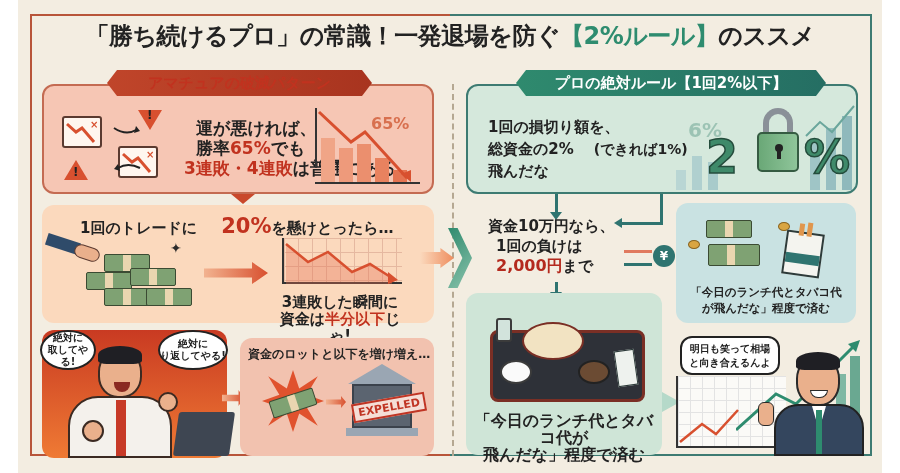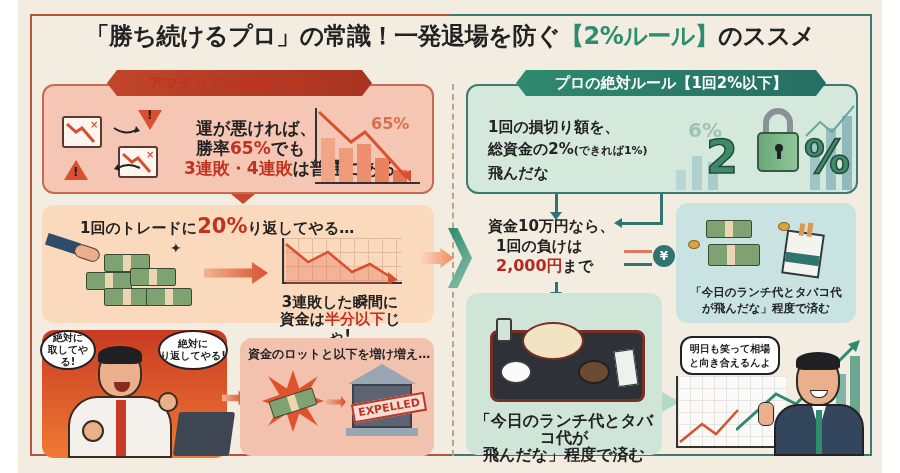--- a/index.html
+++ b/index.html
@@ -120,21 +120,21 @@
       <polyline points="4,4 36,34 50,24 92,70" fill="none" stroke="#d8502f" stroke-width="3"></polyline>
       <polygon points="86,66 96,74 96,62" fill="#d8502f"></polygon>
     </svg>
   <div style="position:absolute;left:56px;top:6px;font-size:16px;font-weight:bold;color:#d8704f;">65%</div>
 </div>
 
 <div style="position:absolute;left:231px;top:194px;width:0;height:0;border-left:12px solid transparent;border-right:12px solid transparent;border-top:10px solid #c9482b;"></div>
 
 <div class="panel p-red2"></div>
 <div class="txt" style="left:80px;top:214px;font-size:15px;">
-  <span>1回のトレードに</span><span class="red" style="font-size:21px;">20%</span><span>り返してやる…</span>
+  <span>1回のトレードに</span><span class="red" style="font-size:21px;margin-left:24px;">20%</span><span>を懸けとったら…</span>
 </div>
 
 <div style="position:absolute;left:46px;top:238px;width:34px;height:12px;background:#2f4b6a;transform:rotate(18deg);"></div>
 <div style="position:absolute;left:74px;top:246px;width:26px;height:14px;background:#eab08c;border:1.5px solid #5a3a30;border-radius:8px;transform:rotate(18deg);"></div>
 
 <div class="cash" style="left:104px;top:254px;"></div>
 <div class="cash" style="left:86px;top:272px;"></div>
 <div class="cash" style="left:130px;top:268px;"></div>
 <div class="cash" style="left:104px;top:288px;"></div>
 <div class="cash" style="left:146px;top:288px;"></div>
@@ -181,21 +181,21 @@
 <div class="stamp">EXPELLED</div>
 
 <div style="position:absolute;left:420px;top:248px;width:34px;height:20px;background:linear-gradient(90deg,#fbd9bd,#ee8d5e);clip-path:polygon(0 20%,60% 20%,60% 0,100% 50%,60% 100%,60% 80%,0 80%);"></div>
 <div style="position:absolute;left:448px;top:228px;width:24px;height:60px;background:linear-gradient(135deg,#2f8a6e,#8ac3ac);clip-path:polygon(0 0,40% 0,100% 50%,40% 100%,0 100%,60% 50%);"></div>
 
 <div class="panel p-green1"></div>
 <div class="banner green">プロの絶対ルール【1回2%以下】</div>
 
 <div class="txt" style="left:488px;top:116px;font-size:15px;line-height:22px;">
   <div>1回の損切り額を、</div>
-  <div><span>総資金の2%</span><span style="font-size:11px;">(できれば1%)</span></div>
+  <div><span>総資金の2%</span><span style="font-size:14px;padding-left:20px;">(できれば1%)</span></div>
   <div>飛んだな</div>
 </div>
 
 <div style="position:absolute;left:670px;top:100px;width:186px;height:90px;">
   <div class="bar" style="left:6px;width:10px;height:20px;background:#b9d6d4;"></div>
   <div class="bar" style="left:22px;width:10px;height:34px;background:#b0d0cf;"></div>
   <div class="bar" style="left:38px;width:10px;height:28px;background:#a8cbcb;"></div>
   <div class="bar" style="left:140px;width:10px;height:50px;background:#9fc5c6;"></div>
   <div class="bar" style="left:156px;width:10px;height:62px;background:#97bfc1;"></div>
   <div class="bar" style="left:172px;width:10px;height:74px;background:#8fb9bc;"></div>

